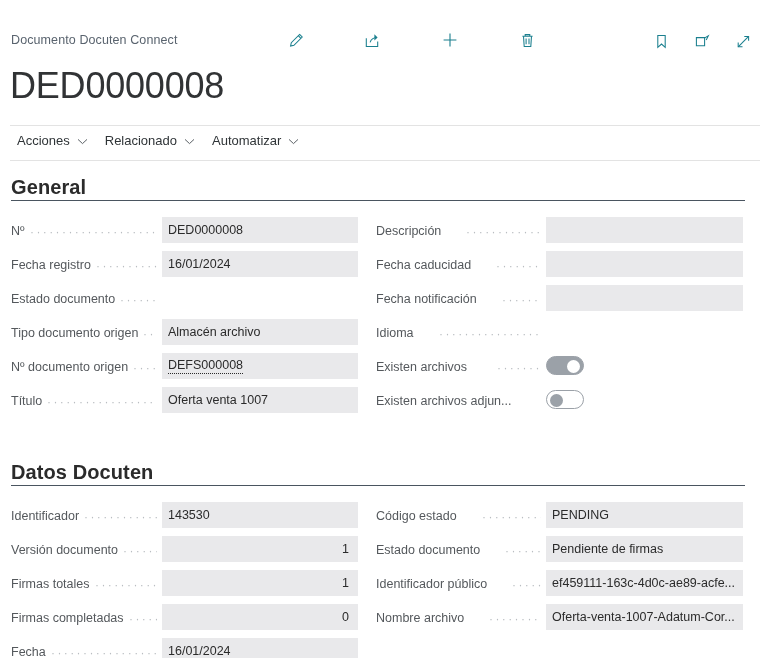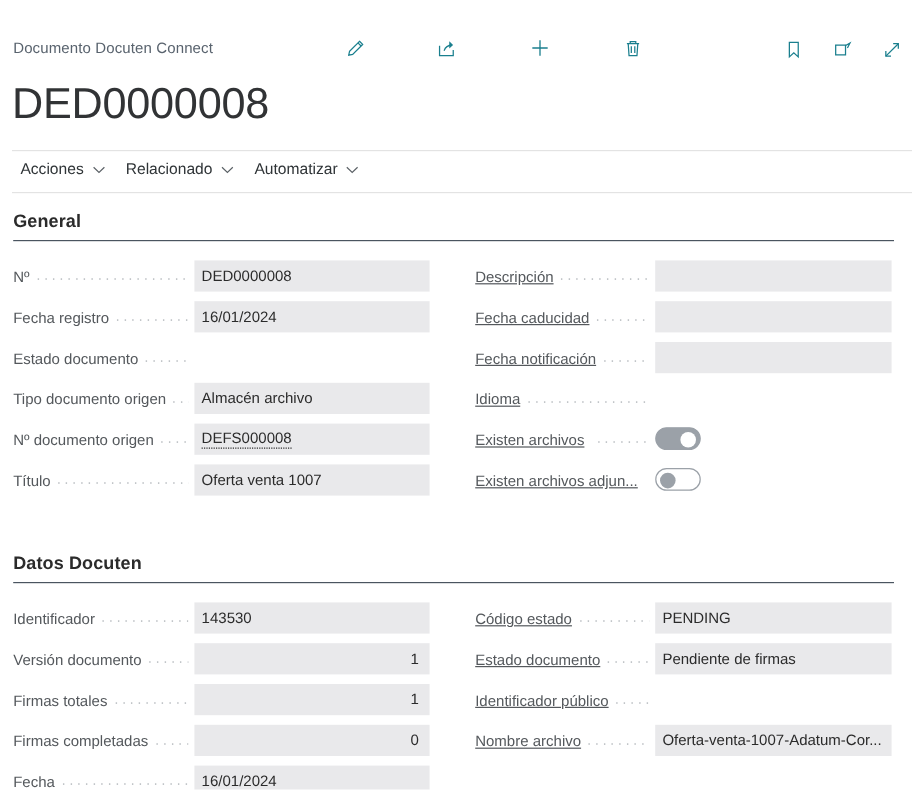--- a/index.html
+++ b/index.html
@@ -66,42 +66,42 @@
   .act .chev { display: block; }
   .rule-bot {
     position: absolute; left: 10px; top: 136px; width: 750px; height: 1px;
     background: #e3e3e3;
   }
 
   
   .section { position: absolute; left: 0; width: 770px; }
   .sec-title {
     position: absolute; left: 11px; top: 0;
-    font-size: 15px; font-weight: 700; color: #2b2b2b;
+    font-size: 20px; font-weight: 700; color: #2b2b2b;
     letter-spacing: .1px;
   }
   .sec-rule {
     position: absolute; left: 11px; top: 24px; width: 734px; height: 1px;
     background: #4a5560;
   }
 
   
   .col { position: absolute; top: 40px; }
   .col-left  { left: 0px;   width: 385px; }
   .col-right { left: 385px; width: 385px; }
 
   .row {
     position: relative; height: 34px;
   }
   .lbl {
     position: absolute; left: 11px; top: 8px;
     font-size: 12.5px; color: #54585c;
     white-space: nowrap;
   }
-  .lbl-right { left: 396px; text-decoration: underline; }
+  .lbl-right { left: 376px; }
   .dots {
     position: absolute; top: 13px; height: 6px;
     overflow: hidden;
     line-height: 6px;
     color: #b9bdc1; font-size: 12px; letter-spacing: 2.4px;
     white-space: nowrap;
   }
   .field {
     position: absolute; top: 1px; height: 26px;
     background: #e9e9eb;
@@ -377,20 +377,23 @@
       <div class="row">
         <div class="lbl lbl-right">Estado documento</div>
         <div class="dots dots-right" style="left: 505px; width: 36px;">········</div>
         <div class="field field-right">
             <span>Pendiente de firmas</span>
           </div>
       </div>
       <div class="row">
         <div class="lbl lbl-right">Identificador público</div>
         <div class="dots dots-right" style="left: 512px; width: 29px;">······</div>
+        <div class="field field-right">
+            <span>ef459111-163c-4d0c-ae89-acfe...</span>
+          </div>
       </div>
       <div class="row">
         <div class="lbl lbl-right">Nombre archivo</div>
         <div class="dots dots-right" style="left: 489px; width: 52px;">···········</div>
         <div class="field field-right">
             <span>Oferta-venta-1007-Adatum-Cor...</span>
           </div>
       </div>
     </div>
   </div>

